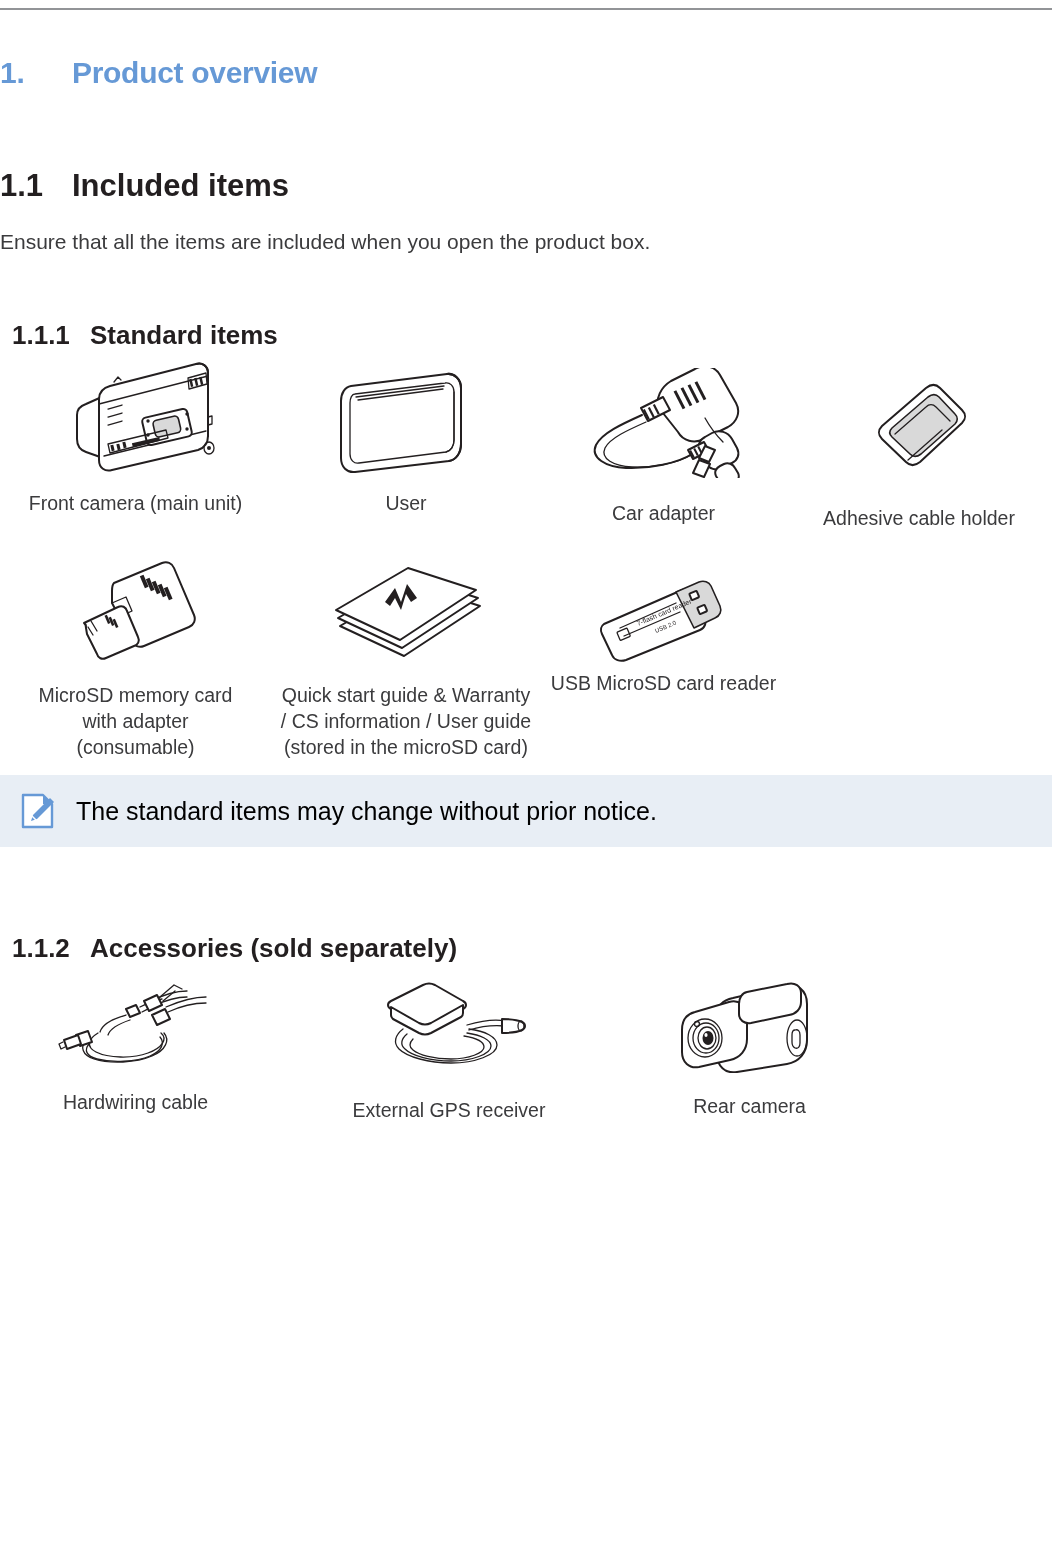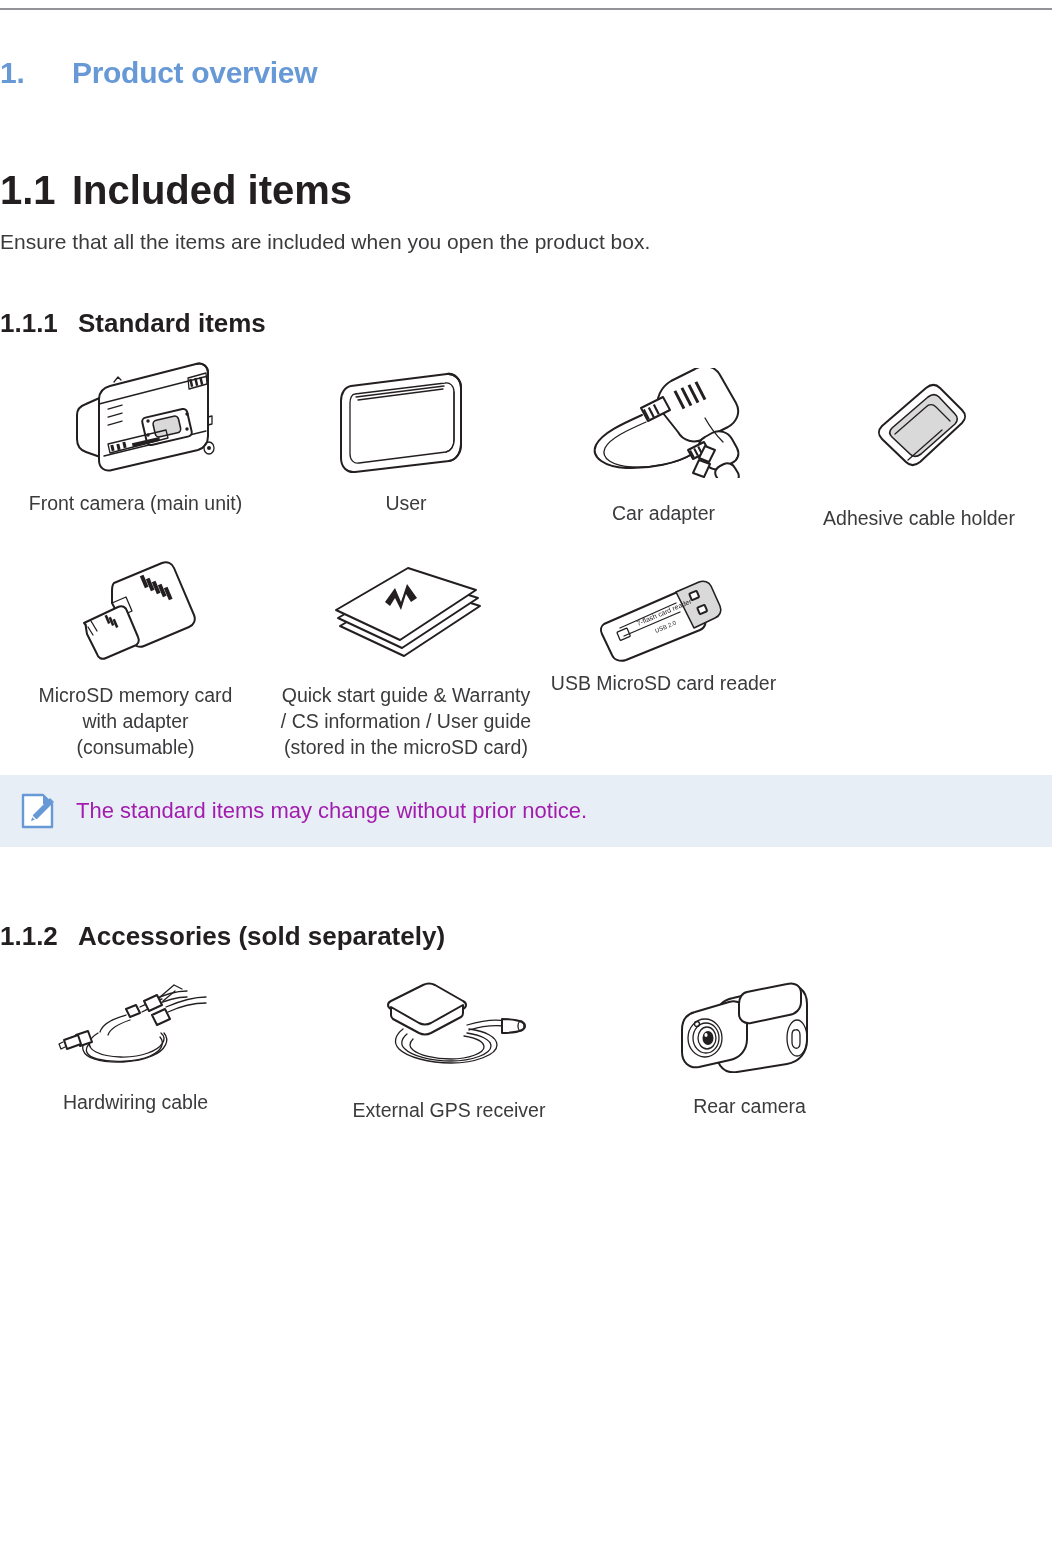--- a/index.html
+++ b/index.html
@@ -47,42 +47,42 @@
   h1.chapter-title .num {
     display: inline-block;
     width: 72px;
   }
 
   h2.section-title {
     margin: 0;
     position: absolute;
     top: 168px;
     left: 0;
-    font-size: 40px;
+    font-size: 31px;
     font-weight: bold;
     color: #231f20;
     white-space: nowrap;
   }
   h2.section-title .num {
     display: inline-block;
     width: 72px;
   }
 
   p.section-desc {
     margin: 0;
     position: absolute;
     top: 230px;
     left: 0;
     font-size: 21px;
     color: #3b3b3d;
     white-space: nowrap;
   }
 
   h3.subsection-title {
-    margin: 0;
+    margin: 12px;
     position: absolute;
     font-size: 26px;
     font-weight: bold;
     color: #231f20;
     white-space: nowrap;
   }
   h3.subsection-title .num {
     display: inline-block;
     width: 78px;
   }
@@ -160,22 +160,22 @@
     align-items: center;
   }
   .note-icon {
     margin-left: 18px;
     width: 40px;
     height: 40px;
     flex: 0 0 auto;
   }
   .note-text {
     margin-left: 18px;
-    font-size: 22px;
-    color: #a21caf;
+    font-size: 25px;
+    color: #000000;
     white-space: nowrap;
   }
 
   .ln { fill: none; stroke: #231f20; stroke-width: 2; stroke-linecap: round; stroke-linejoin: round; }
   .ln-thin { fill: none; stroke: #231f20; stroke-width: 1.3; stroke-linecap: round; stroke-linejoin: round; }
   .fil-w { fill: #ffffff; stroke: #231f20; stroke-width: 2; stroke-linejoin: round; }
   .fil-g { fill: #d9d9d9; stroke: #231f20; stroke-width: 1.6; stroke-linejoin: round; }
   .fil-k { fill: #231f20; stroke: none; }
 </style>
 </head>

